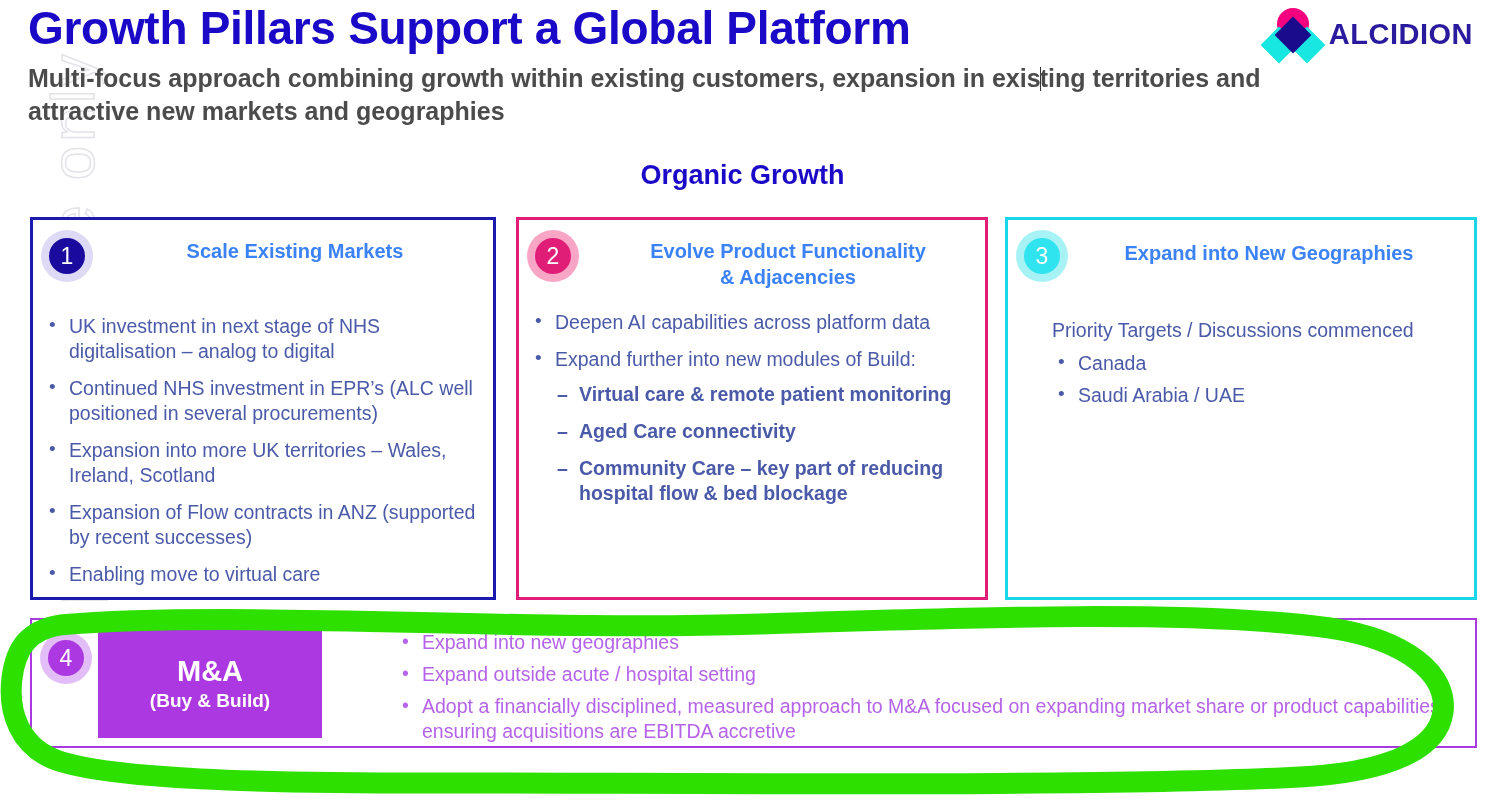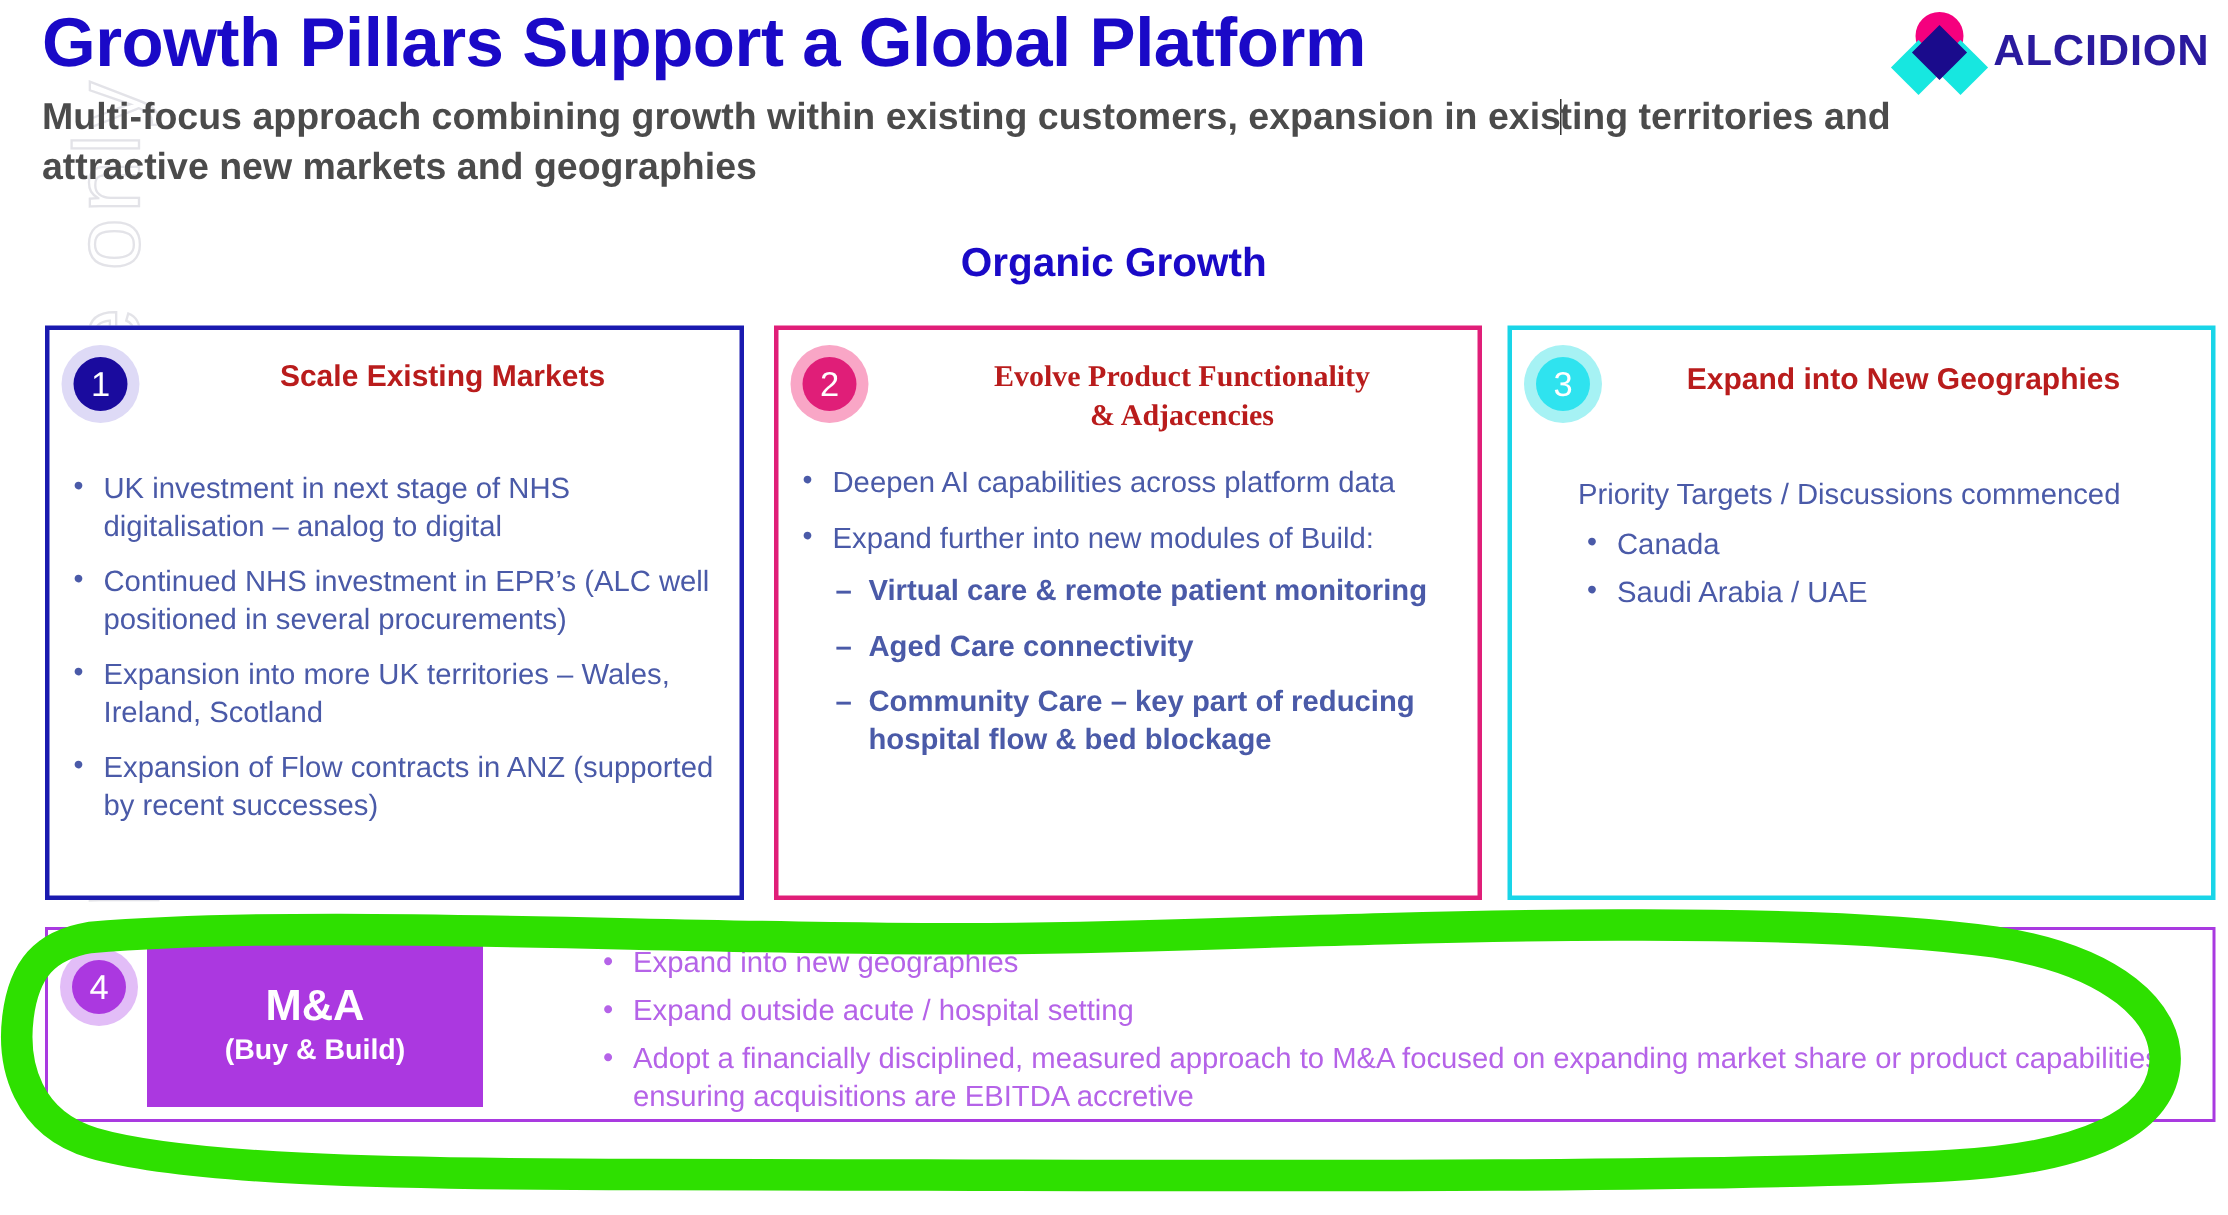--- a/index.html
+++ b/index.html
@@ -126,23 +126,23 @@
   }
   .badge.b1 .badge-inner { background: #1a0b9e; }
   .badge.b2 .badge-inner { background: #e01e78; }
   .badge.b3 .badge-inner { background: #2fe3ef; }
   .badge.b4 .badge-inner { background: #ab38e0; }
 
   .card-title {
     position: absolute; left: 72px; right: 8px; top: 18px;
     text-align: center;
     font-size: 20px; font-weight: bold;
-    color: #b91c1c; line-height: 1.3;
-  }
-  #card-2 .card-title { left: 80px; font-family: Liberation Serif, serif; }
+    color: #3b82f6; line-height: 1.3;
+  }
+  #card-2 .card-title { left: 80px; }
   #card-3 .card-title { left: 64px; top: 20px; }
 
   .card-body {
     padding: 18px 16px 0 14px;
     font-size: 19.5px; color: #4a5aa8; line-height: 1.28;
   }
   #card-2 .card-body { padding-top: 14px; }
   #card-3 .card-body { padding-top: 22px; padding-left: 44px; }
 
   ul.bl { list-style: none; margin: 0; padding: 0; }
@@ -238,20 +238,21 @@
       <div class="badge-inner">1</div>
     </div>
     <div class="card-title">Scale Existing Markets</div>
   </div>
   <div class="card-body">
     <ul class="bl">
       <li>UK investment in next stage of NHS digitalisation – analog to digital</li>
       <li>Continued NHS investment in EPR’s (ALC well positioned in several procurements)</li>
       <li>Expansion into more UK territories – Wales, Ireland, Scotland</li>
       <li>Expansion of Flow contracts in ANZ (supported by recent successes)</li>
+      <li>Enabling move to virtual care</li>
     </ul>
   </div>
 </div>
 
 <div class="card" id="card-2">
   <div class="card-head">
     <div class="badge b2">
       <div class="badge-inner">2</div>
     </div>
     <div class="card-title">

